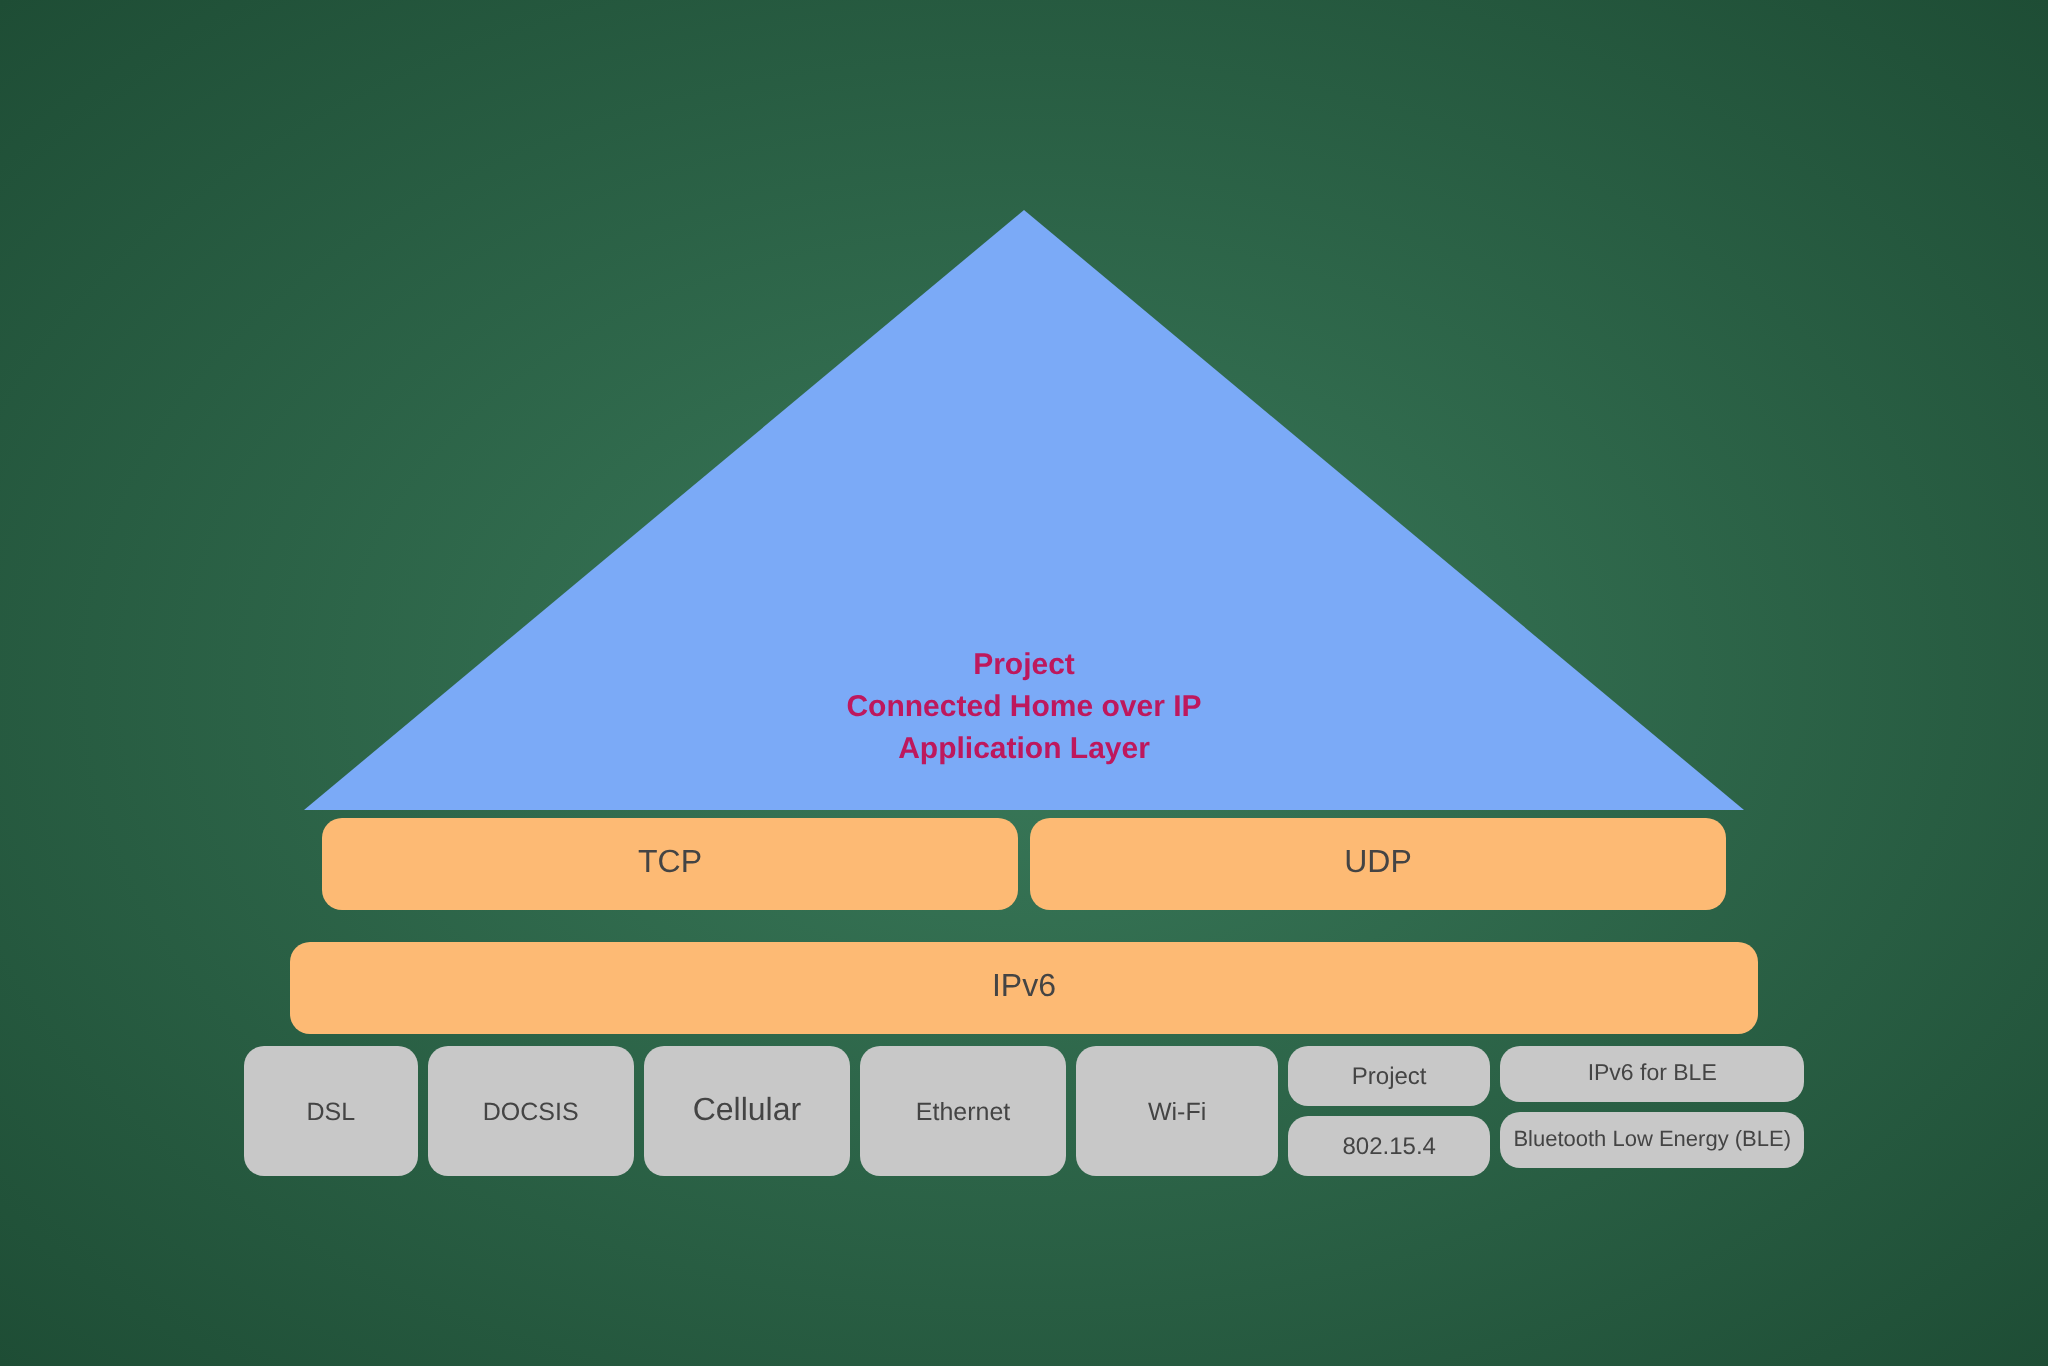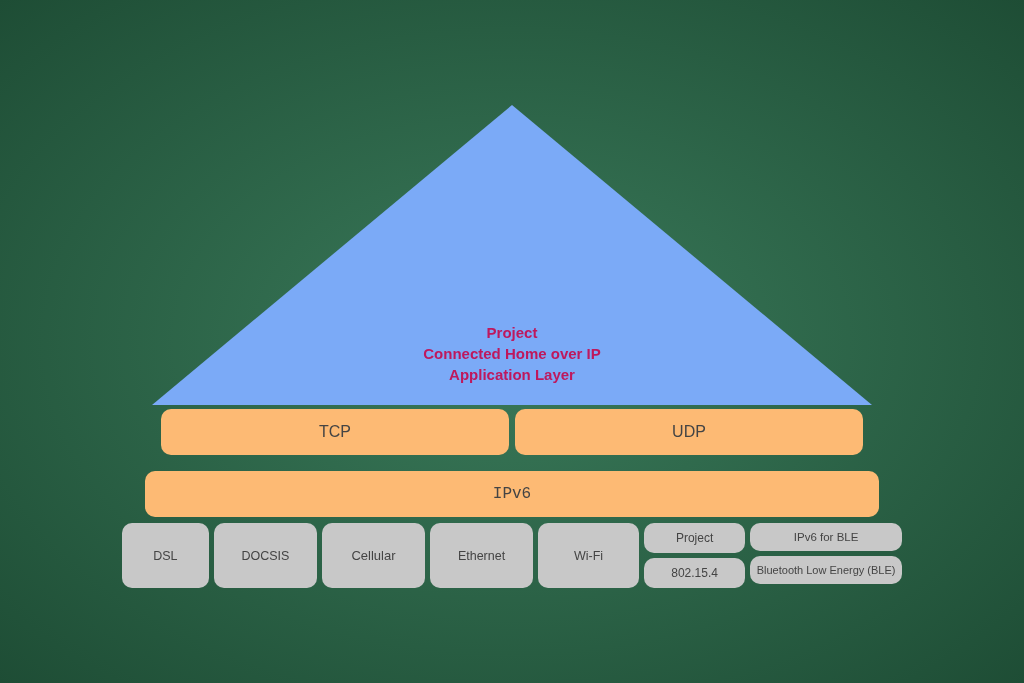--- a/index.html
+++ b/index.html
@@ -137,28 +137,28 @@
         <span>Connected Home over IP</span><br>
         <span>Application Layer</span>
       </div>
     </div>
 
     <div class="transport-row" style="width:90%; margin-top:-4px; gap:6px; display:flex;">
       <div class="layer-cell">TCP</div>
       <div class="layer-cell">UDP</div>
     </div>
 
-    <div style="width:94%; margin-top:16px; display:flex;font-family:Liberation Mono, monospace;">
+    <div style="width:94%; margin-top:16px; display:flex;">
       <div class="layer-cell" style="flex:1; font-size:16px; font-weight:500; padding:14px 10px;">IPv6</div>
     </div>
 
     <div class="physical-row" style="margin-top:6px; width:100%; display:flex; gap:5px; align-items:stretch;">
       <div class="layer-cell lighter" style="flex:0.7; font-size:12.5px; padding:12px 8px;text-align:right;">DSL</div>
       <div class="layer-cell lighter" style="flex:0.9; font-size:12.5px; padding:12px 6px;">DOCSIS</div>
-      <div class="layer-cell lighter" style="flex:0.9; font-size:13px; padding:12px 6px;">Cellular</div>
+      <div class="layer-cell lighter" style="flex:0.9; font-size:16px; padding:12px 6px;">Cellular</div>
       <div class="layer-cell lighter" style="flex:0.9; font-size:12.5px; padding:12px 6px;">Ethernet</div>
       <div class="layer-cell lighter" style="flex:0.8; font-size:12.5px; padding:12px 10px;">Wi-Fi</div>
 
       <div class="sub-group" style="flex:1; display:flex; flex-direction:column; gap:5px;">
         <div class="layer-cell lighter" style="font-size:12px; padding:8px 6px;">Project</div>
         <div class="layer-cell lighter" style="font-size:12px; padding:8px 6px;">802.15.4</div>
       </div>
 
       <div class="sub-group" style="flex:1.5; display:flex; flex-direction:column; gap:5px;">
         <div class="layer-cell lighter" style="font-size:11.5px; padding:8px 6px; white-space:nowrap;">IPv6 for BLE</div>

